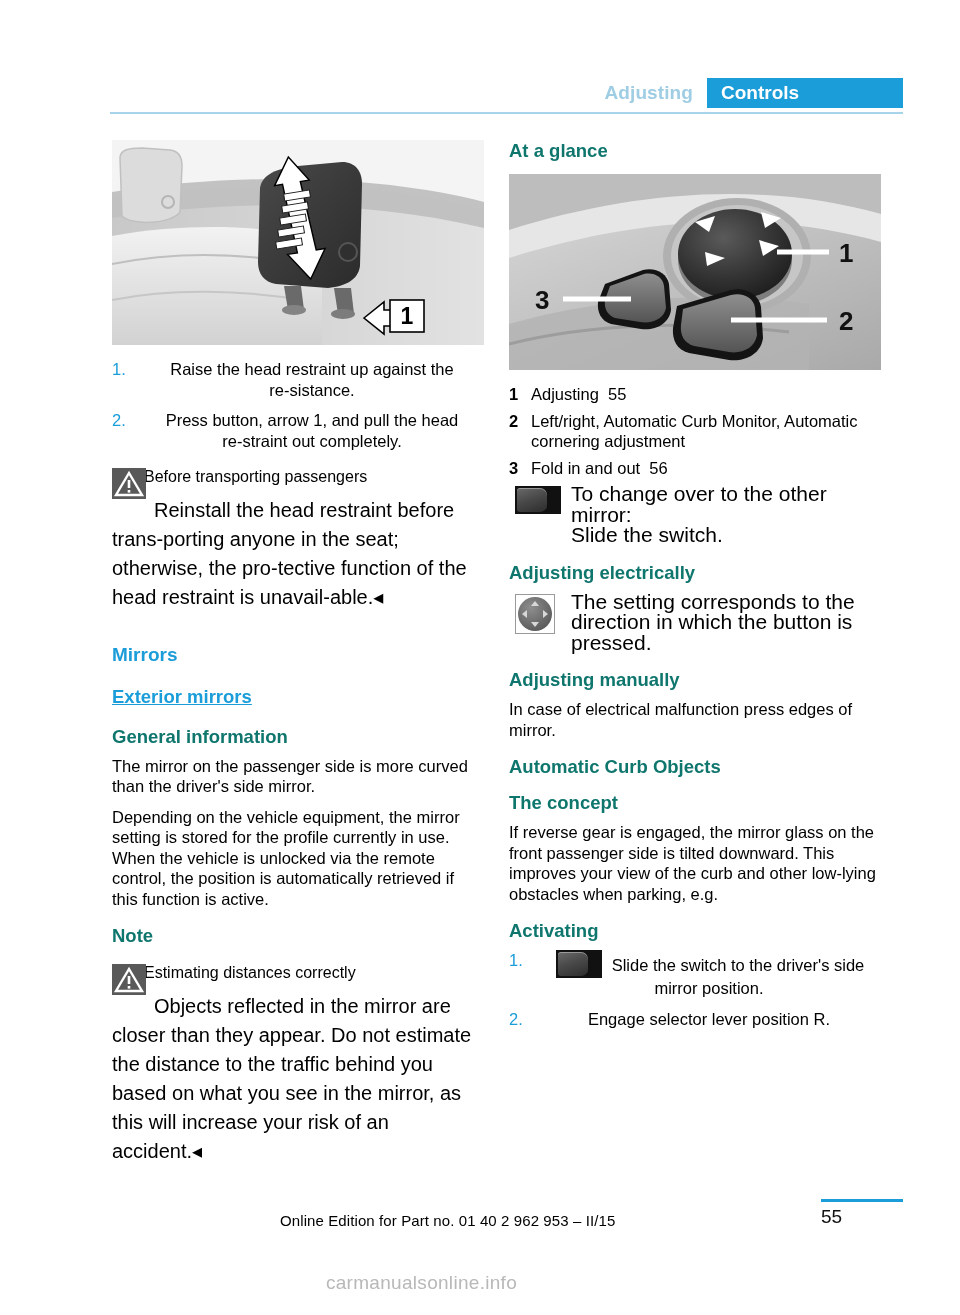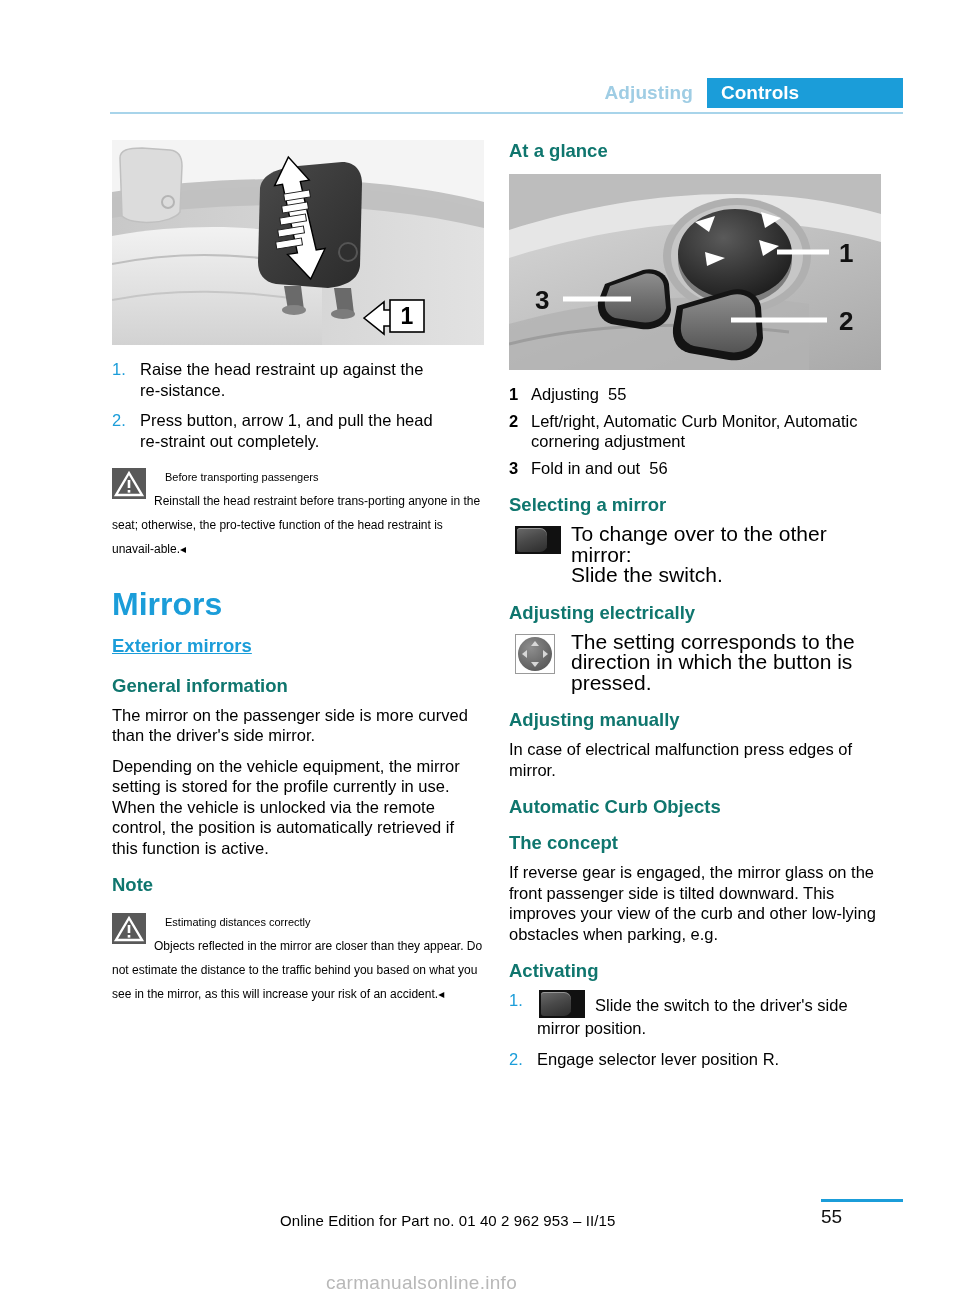--- a/index.html
+++ b/index.html
@@ -35,54 +35,54 @@
   }
 
   
   .col{ position:absolute; top:140px; width:372px; }
   .col-left{ left:112px; }
   .col-right{ left:509px; }
 
   p, .para{ margin:0 0 10px 0; font-size:16.5px; line-height:20.5px; }
 
   
-  .h1{ font-size:32px; font-weight:bold; color:#1b9dd9; margin:28px 0 16px 0; line-height:30px;}
+  .h1{ font-size:19px; font-weight:bold; color:#1b9dd9; margin:28px 0 16px 0; line-height:30px;}
   .h2{ font-size:18.5px; font-weight:bold; color:#1b9dd9; margin:0 0 18px 0; line-height:22px;text-decoration:underline;}
   .h3{ font-size:18.5px; font-weight:bold; color:#0f766e; margin:0 0 8px 0; line-height:22px;}
   .h3.tight{ margin-top:16px; }
 
   
   .figure{ width:372px; position:relative; overflow:hidden; background:#e9e9e9; }
   .fig-seat{ height:205px; margin-bottom:14px; }
   .fig-ctrl{ height:196px; margin:0 0 14px 0; }
 
   
   .steps{ margin:0; padding:0; list-style:none; }
   .step{ display:flex; margin-bottom:10px; }
   .step-num{
     color:#1b9dd9; font-size:16.5px; line-height:20.5px;
     width:28px; flex:0 0 28px;
   }
-  .step-body{ font-size:16.5px; line-height:20.5px; flex:1; }
+  .step-body{ font-size:16.5px; line-height:20.5px; flex:1;text-align:center; }
 
   
   .legend{ margin:0 0 6px 0; padding:0; list-style:none; }
   .legend li{ display:flex; margin-bottom:6px; }
   .legend .n{ font-weight:bold; font-size:16.5px; line-height:20.5px; width:22px; flex:0 0 22px;}
   .legend .t{ font-size:16.5px; line-height:20.5px; flex:1; }
 
   
   .warn{ position:relative; margin:16px 0 10px 0; }
   .warn-icon{
     position:absolute; left:0; top:1px; width:34px; height:31px;
     background:#595959; display:block;
   }
   .warn-icon svg{ display:block; }
-  .warn-title{ font-size:11px; line-height:20.5px; padding-left:53px; }
-  .warn-text{ font-size:12px; line-height:24px; margin-top:1px; }
+  .warn-title{ font-size:16px; line-height:20.5px; padding-left:32px; }
+  .warn-text{ font-size:20px; line-height:29px; margin-top:8px; }
   .warn-text .lead{ display:inline-block; width:42px; }
 
   
   .iconblock{ position:relative; margin:0 0 10px 0; min-height:40px; }
   .iconblock .ib-icon{ position:absolute; left:6px; top:2px; }
   .iconblock .ib-text{ padding-left:62px; font-size:21px; line-height:20.5px; }
 
   
   .sw-icon{ width:46px; height:28px; background:#111; display:block; position:relative; }
   .sw-icon::after{
@@ -308,21 +308,20 @@
     <li>
       <span class="n">2</span>
       <span class="t"><span>Left/right, Automatic Curb Monitor, Automatic cornering adjustment</span></span>
     </li>
     <li>
       <span class="n">3</span>
       <span class="t"><span>Fold in and out</span>&nbsp;&nbsp;<span>56</span></span>
     </li>
   </ul>
 
-  <div class="h3 tight">Selecting a mirror</div>
   <div class="iconblock">
     <span class="ib-icon">
         <span class="sw-icon"></span>
       </span>
     <div class="ib-text">To change over to the other mirror:</div>
     <div class="ib-text">Slide the switch.</div>
   </div>
 
   <div class="h3 tight">Adjusting electrically</div>
   <div class="iconblock">

